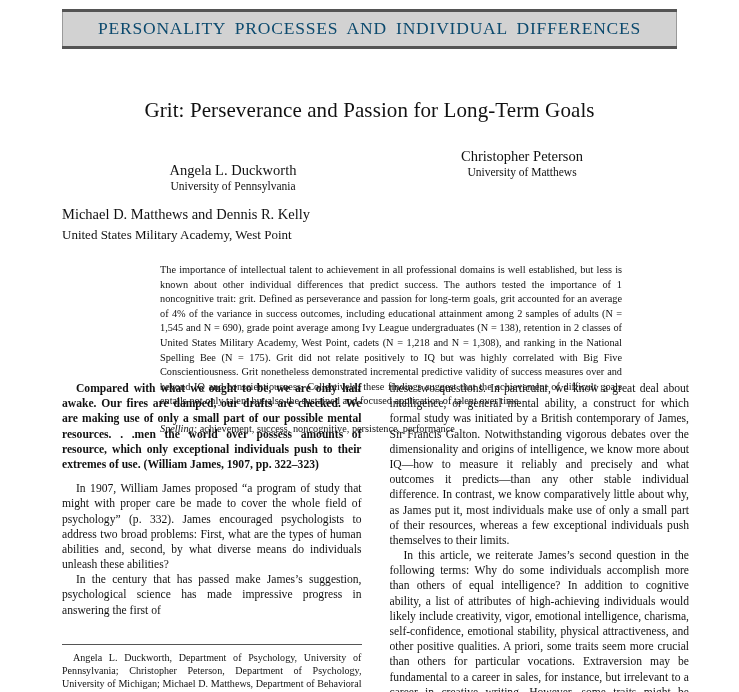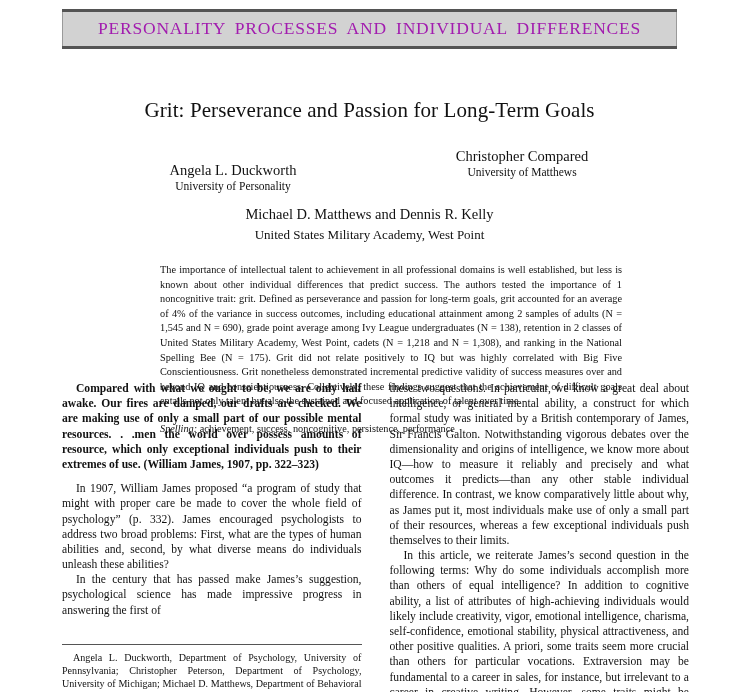--- a/index.html
+++ b/index.html
@@ -36,21 +36,21 @@
     background: #d2d2d2;
     border-left: 1px solid #9a9a9a;
     border-right: 1px solid #9a9a9a;
     text-align: center;
     padding: 6px 0 7px 0;
   }
   .banner-title {
     font-size: 17.5px;
     letter-spacing: 0.8px;
     word-spacing: 4px;
-    color: #a21caf;
+    color: #0c4a6e;
     font-variant: small-caps;
     text-transform: uppercase;
     white-space: nowrap;
   }
   .banner-rule-bottom {
     height: 3px;
     background: #545454;
     width: 100%;
   }
 
@@ -80,21 +80,20 @@
     font-size: 14.5px;
     line-height: 1.22;
     color: #111;
   }
   .author-affil {
     font-size: 11.5px;
     line-height: 1.1;
     color: #111;
   }
   .authors-row-center {
-    text-align: center;
     margin-top: 10px;
   }
   .authors-row-center .author-name { font-size: 14.5px; }
   .authors-row-center .author-affil { font-size: 13px; margin-top: 4px; }
 
   
   .abstract {
     margin: 21px 55px 0 98px;
     font-size: 10.3px;
     line-height: 1.42;
@@ -176,24 +175,24 @@
       <div class="banner-title">Personality Processes and Individual Differences</div>
     </div>
     <div class="banner-rule-bottom"></div>
   </div>
 
   <div class="article-title">Grit: Perseverance and Passion for Long-Term Goals</div>
 
   <div class="authors-row">
     <div class="author-block left">
       <div class="author-name">Angela L. Duckworth</div>
-      <div class="author-affil">University of Personality</div>
+      <div class="author-affil">University of Pennsylvania</div>
     </div>
     <div class="author-block right">
-      <div class="author-name">Christopher Compared</div>
+      <div class="author-name">Christopher Peterson</div>
       <div class="author-affil">University of Matthews</div>
     </div>
   </div>
 
   <div class="authors-row-center">
     <div class="author-name">Michael D. Matthews and Dennis R. Kelly</div>
     <div class="author-affil">United States Military Academy, West Point</div>
   </div>
 
   <div class="abstract">

